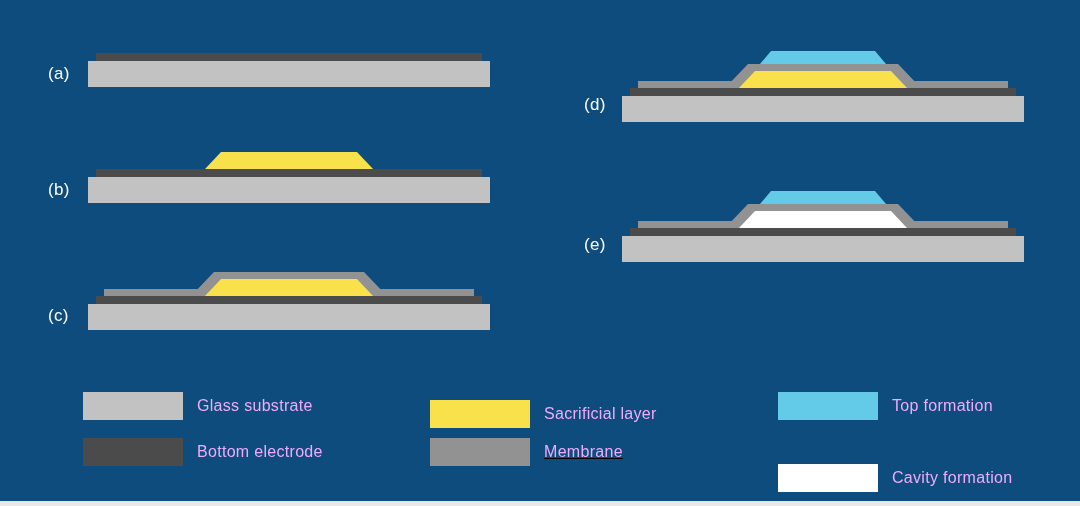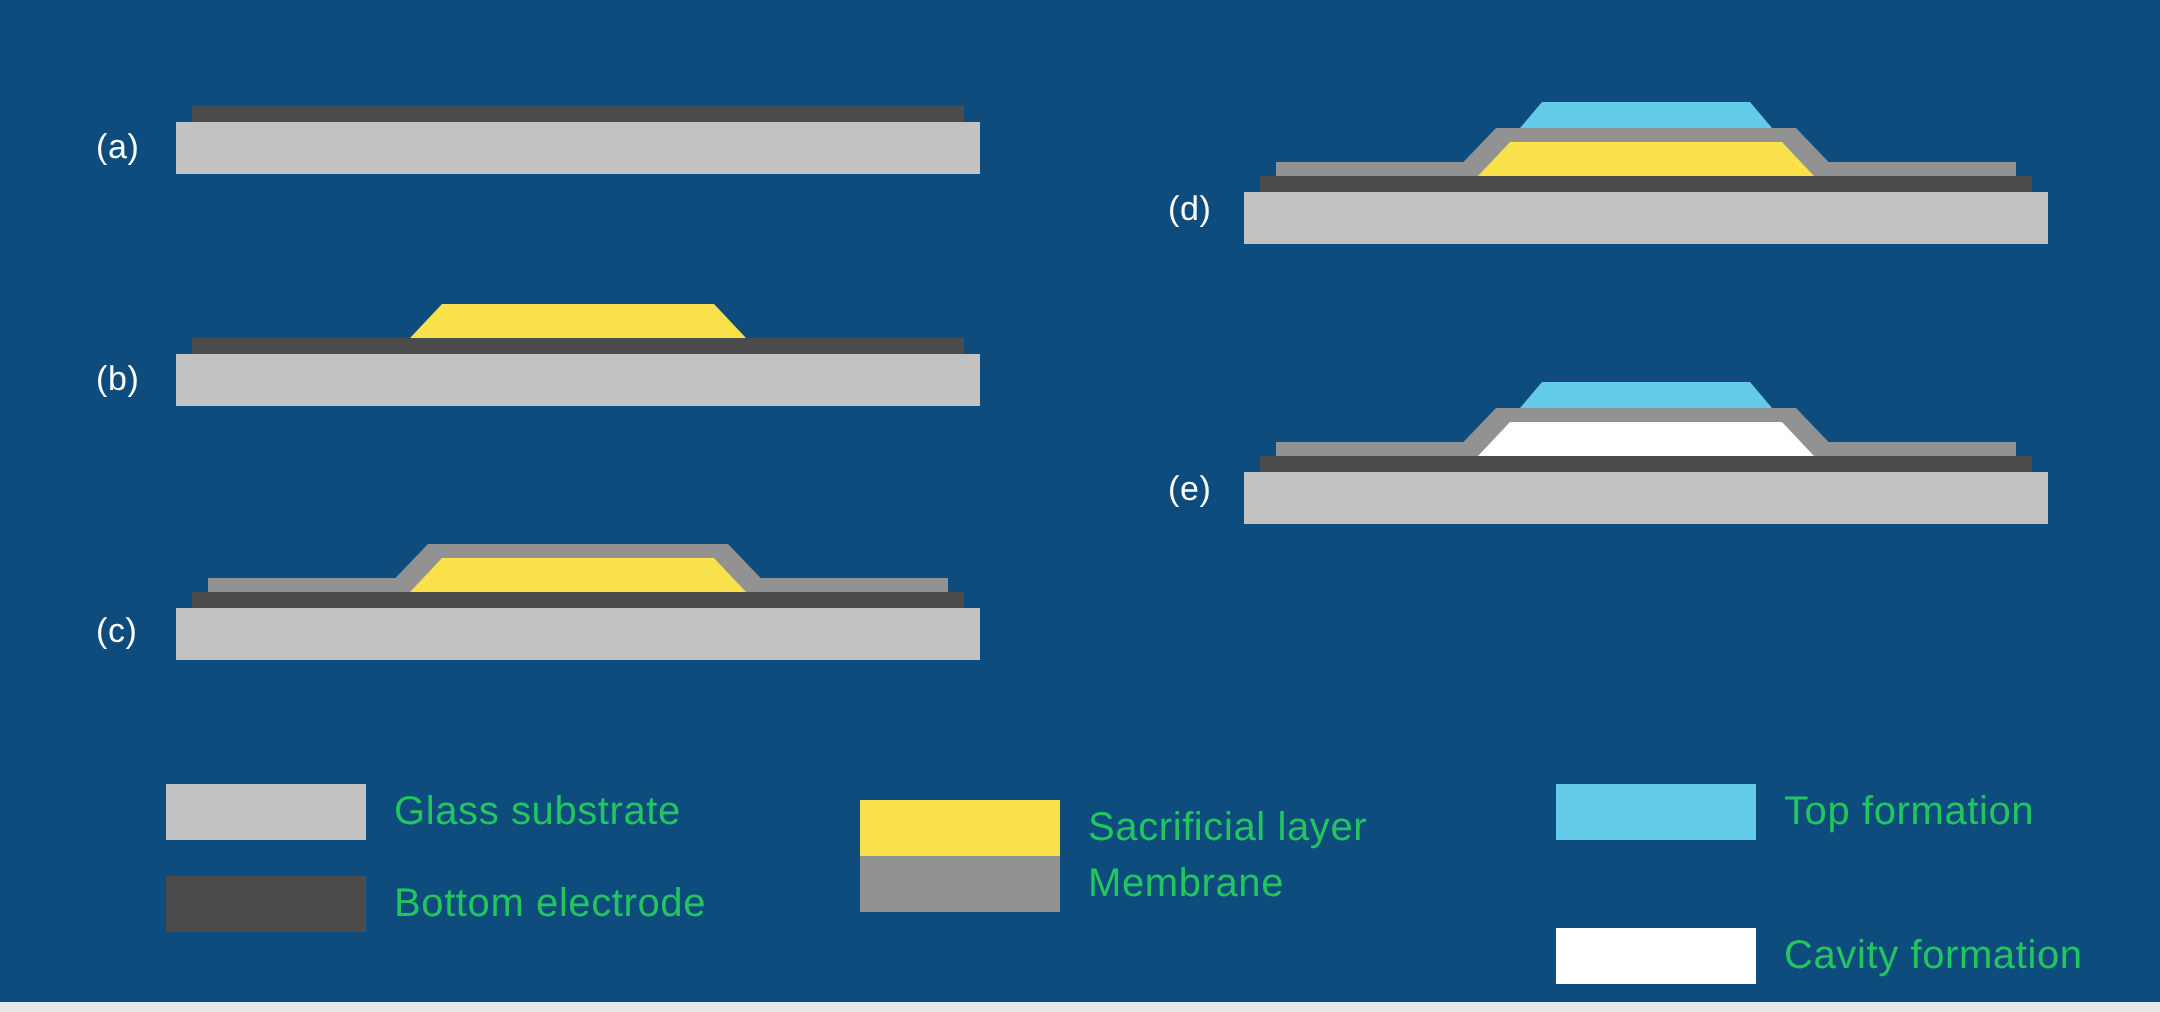--- a/index.html
+++ b/index.html
@@ -51,26 +51,26 @@
   #label-e { left: 584px; top: 235px; }
 
   
   .legend-item {
     position: absolute;
     display: flex;
     align-items: center;
     gap: 14px;
   }
   .legend-swatch { width: 100px; height: 28px; flex: 0 0 auto; }
-  .legend-label  { color: #22c55e; font-size: 20px; letter-spacing: 0.3px; white-space: nowrap; }
+  .legend-label  { color: #f0abfc; font-size: 16px; letter-spacing: 0.3px; white-space: nowrap; }
 
   #legend-glass    { left: 83px;  top: 392px; }
   #legend-belec    { left: 83px;  top: 438px; }
   #legend-sac      { left: 430px; top: 400px; align-items: center; }
-  #legend-mem      { left: 430px; top: 428px; }
+  #legend-mem      { left: 430px; top: 438px; text-decoration: underline; }
   #legend-telec    { left: 778px; top: 392px; }
   #legend-cavity   { left: 778px; top: 464px; }
 
   .footer-line {
     position: absolute;
     left: 0; right: 0; bottom: 0;
     height: 5px;
     background: #e9e9e9;
   }
 </style>

